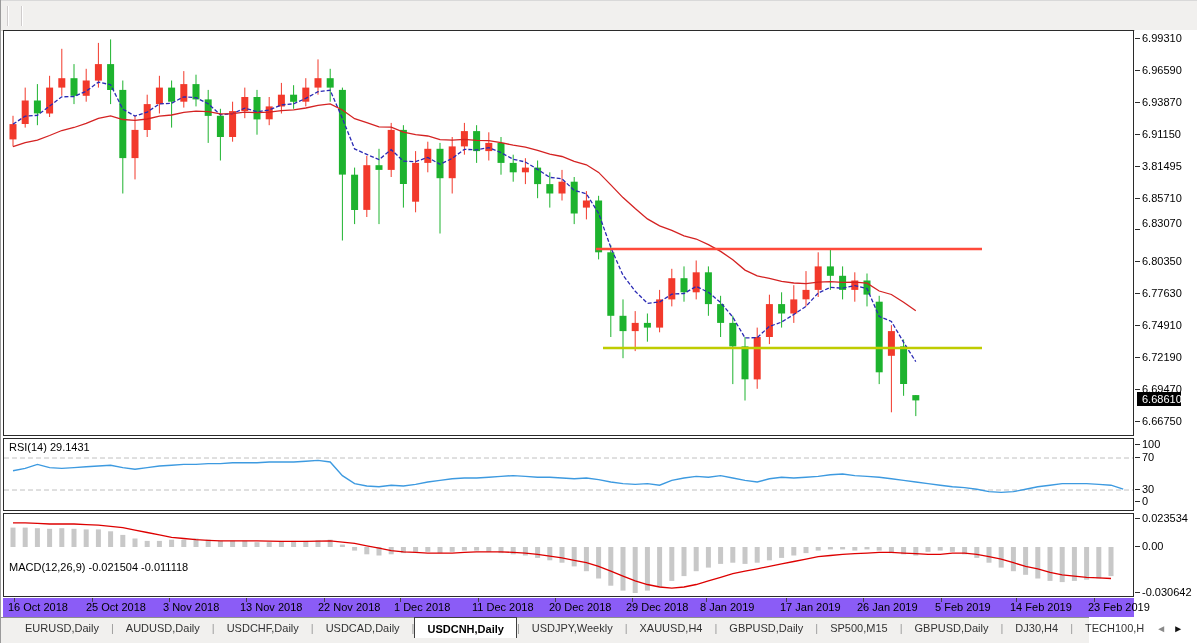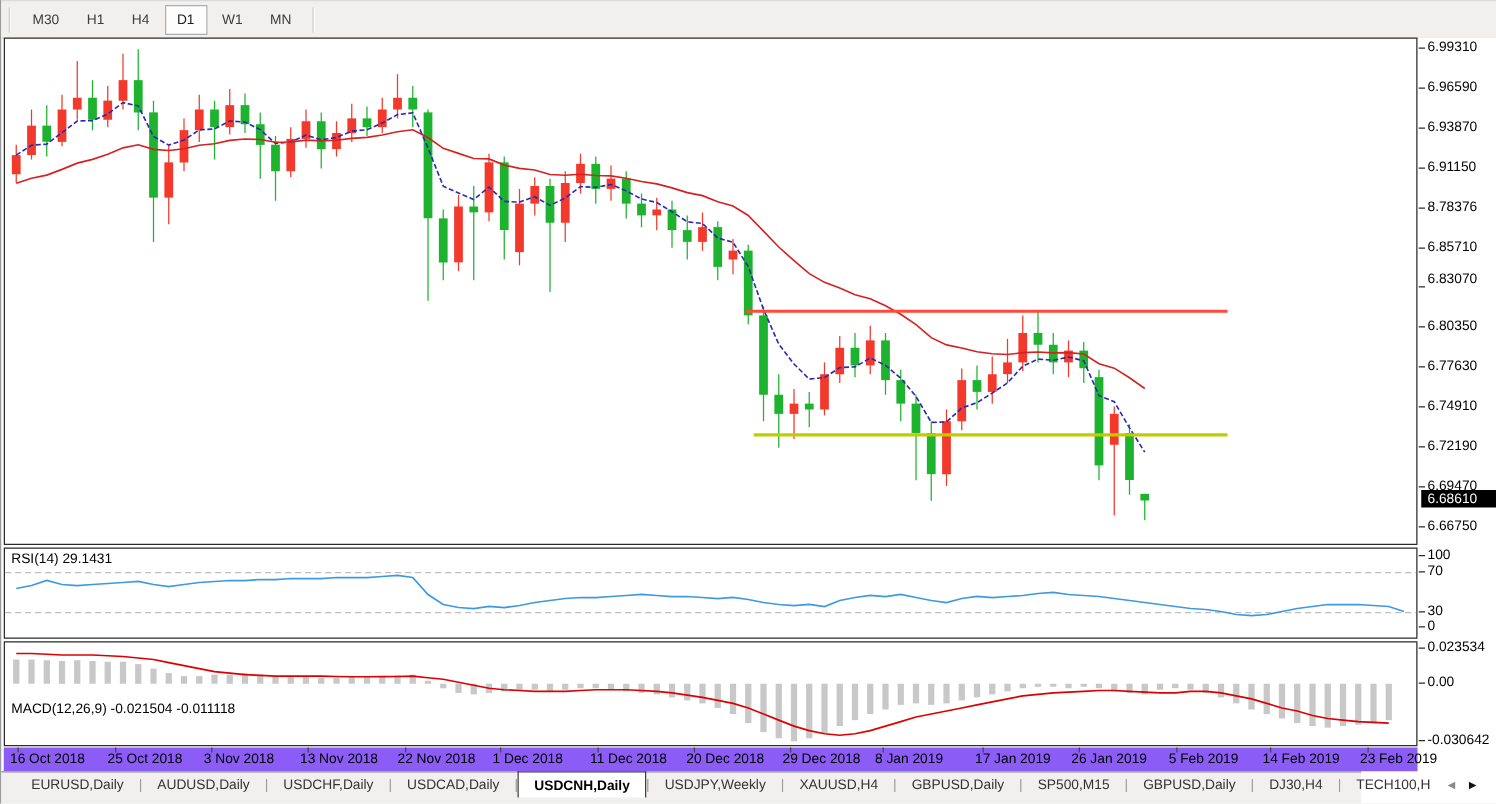--- a/index.html
+++ b/index.html
@@ -18,21 +18,21 @@
   #rsi-pane{top:438px;height:73px;}
   #macd-pane{top:513px;height:84px;}
   .pane svg{position:absolute;left:0;top:0;}
   .overlay-label{position:absolute;font-size:11px;color:#000;white-space:nowrap;z-index:5;}
   #chart-title{left:6px;top:3px;font-weight:bold;}
   #chart-title .tri{font-size:8px;margin-right:5px;position:relative;top:-1px;}
   
   #axis-col{position:absolute;left:1134px;top:30px;width:63px;height:587px;background:#fff;font-size:11px;}
   .axlab{position:absolute;left:7px;height:14px;line-height:14px;color:#000;white-space:nowrap;}
   .axtick{position:absolute;left:0;width:5px;height:1px;background:#2b2b2b;}
-  #price-tag{position:absolute;left:2px;width:60px;height:14px;background:#000;color:#fff;
+  #price-tag{position:absolute;left:2px;width:44px;height:14px;background:#000;color:#fff;
              text-align:left;padding-left:5px;line-height:14px;box-sizing:border-box;}
   
   #date-strip{position:absolute;left:2px;top:598px;width:1131px;height:19px;background:#8b5cf6;font-size:11px;}
   .datelab{position:absolute;top:3px;color:#000;white-space:nowrap;}
   .datetick{position:absolute;top:0;width:1px;height:4px;background:#444;}
   
   #tabbar{position:absolute;left:0;top:617px;width:1088px;height:26px;background:#f1f0ee;
           border-top:1px solid #8f8f8f;display:flex;align-items:flex-start;padding-left:12px;box-sizing:border-box;}
   .tab{font-size:11px;color:#333;padding:4px 12px 3px;cursor:default;white-space:nowrap;}
   .tab.active{background:#fff;border:1px solid #3f3f3f;border-bottom:none;font-weight:bold;color:#000;
@@ -41,28 +41,20 @@
   #tab-arrows{margin-left:auto;padding:5px 10px 0 0;font-size:10px;color:#111;}
   #tab-arrows .dim{color:#8a8a8a;margin-right:7px;}
 </style>
 </head>
 <body>
 
 <div id="win">
 
   <div id="toolbar">
     <div class="tb-sep"></div>
-    <div id="tf-buttons" style="display: flex;">
-        <div class="tfbtn">M30</div>
-        <div class="tfbtn">H1</div>
-        <div class="tfbtn">H4</div>
-        <div class="tfbtn active">D1</div>
-        <div class="tfbtn">W1</div>
-        <div class="tfbtn">MN</div>
-      </div>
     <div class="tb-sep"></div>
   </div>
 
   <div id="main-pane" class="pane">
     <svg id="main-svg" width="1129" height="404">
         <line x1="9" y1="84.8" x2="9" y2="115.4" stroke="#f2392b" stroke-width="1"></line>
         <rect x="5.5" y="93.1" width="7" height="15.3" fill="#f2392b"></rect>
         <line x1="21.2" y1="56.6" x2="21.2" y2="96.6" stroke="#f2392b" stroke-width="1"></line>
         <rect x="17.7" y="69.5" width="7" height="23.5" fill="#f2392b"></rect>
         <line x1="33.4" y1="53.1" x2="33.4" y2="94.2" stroke="#1db32e" stroke-width="1"></line>
@@ -328,21 +320,21 @@
   <div id="axis-col">
       <div class="axtick" style="top: 8.24118px;"></div>
       <div class="axlab" style="top: 1.24118px;">6.99310</div>
       <div class="axtick" style="top: 40.2412px;"></div>
       <div class="axlab" style="top: 33.2412px;">6.96590</div>
       <div class="axtick" style="top: 72.2412px;"></div>
       <div class="axlab" style="top: 65.2412px;">6.93870</div>
       <div class="axtick" style="top: 104.241px;"></div>
       <div class="axlab" style="top: 97.2412px;">6.91150</div>
       <div class="axtick" style="top: 136.241px;"></div>
-      <div class="axlab" style="top: 129.241px;">8.78376</div>
+      <div class="axlab" style="top: 129.241px;">3.81495</div>
       <div class="axtick" style="top: 168.241px;"></div>
       <div class="axlab" style="top: 161.241px;">6.85710</div>
       <div class="axtick" style="top: 199.3px;"></div>
       <div class="axlab" style="top: 186px;">6.83070</div>
       <div class="axtick" style="top: 231.3px;"></div>
       <div class="axlab" style="top: 224.3px;">6.80350</div>
       <div class="axtick" style="top: 263.3px;"></div>
       <div class="axlab" style="top: 256.3px;">6.77630</div>
       <div class="axtick" style="top: 295.3px;"></div>
       <div class="axlab" style="top: 288.3px;">6.74910</div>

